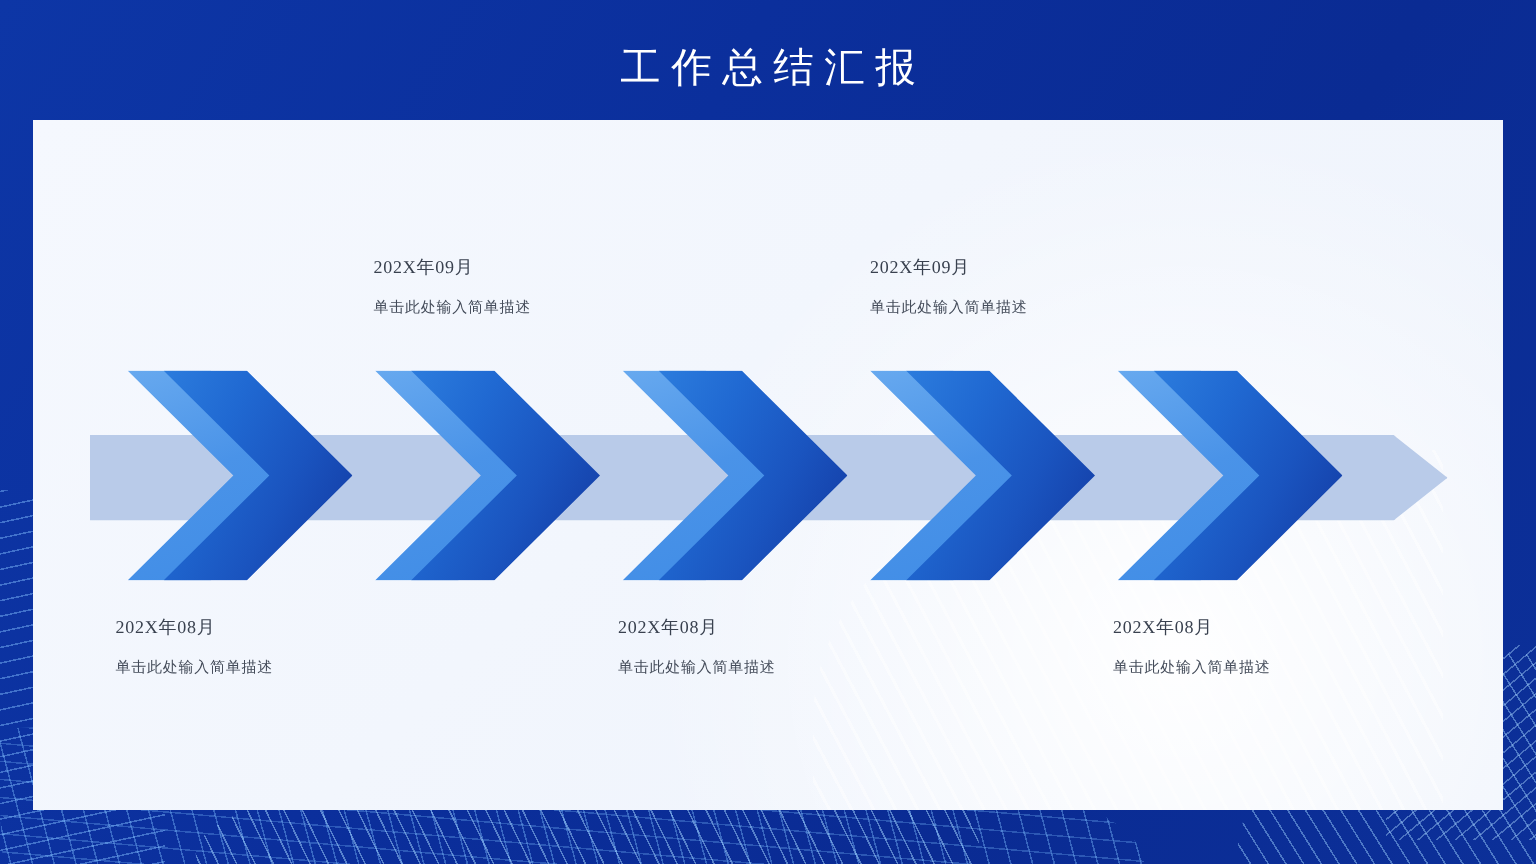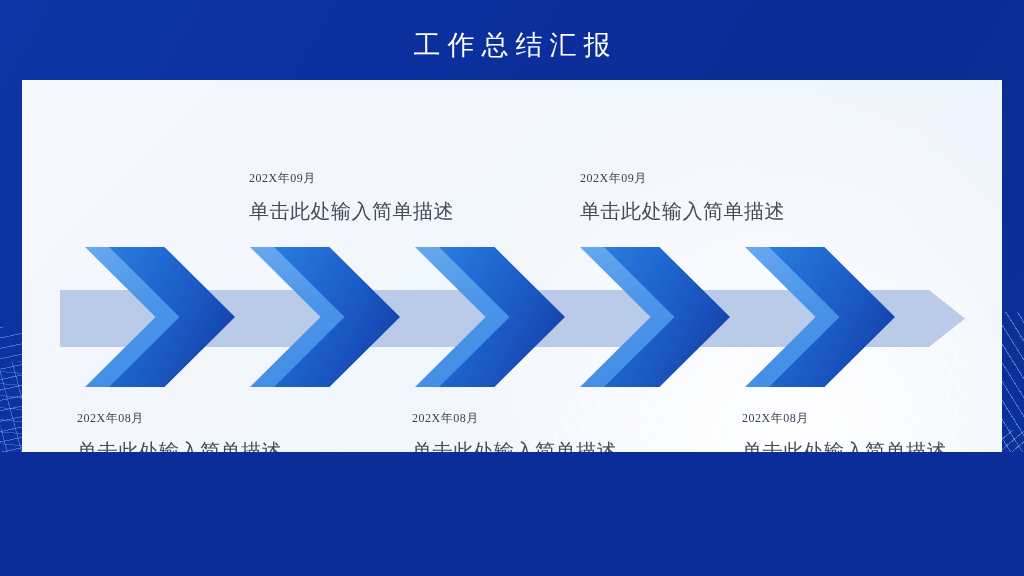--- a/index.html
+++ b/index.html
@@ -11,21 +11,21 @@
   body {
     width: 1024px;
     height: 576px;
     overflow: hidden;
     font-family: "Liberation Serif", "DejaVu Serif", serif;
   }
 
   .slide {
     position: relative;
     width: 1024px;
-    height: 452px;
+    height: 576px;
     overflow: hidden;
     background:
       linear-gradient(120deg, #0d36a6 0%, #0b2f9c 38%, #0a2b93 70%, #0c3099 100%);
     text-decoration: underline;
   }
 
   
   .mesh {
     position: absolute;
     pointer-events: none;
@@ -209,21 +209,21 @@
     color: #3a4354;
   }
   .label .date {
     font-size: 12px;
     color: #39414f;
     letter-spacing: 0.5px;
     white-space: nowrap;
     margin-bottom: 11px;
   }
   .label .desc {
-    font-size: 20px;
+    font-size: 10px;
     color: #434b59;
     letter-spacing: 0.5px;
     white-space: nowrap;
   }
   .label.up   { }
   .label.down { }
 </style>
 </head>
 <body>
 

